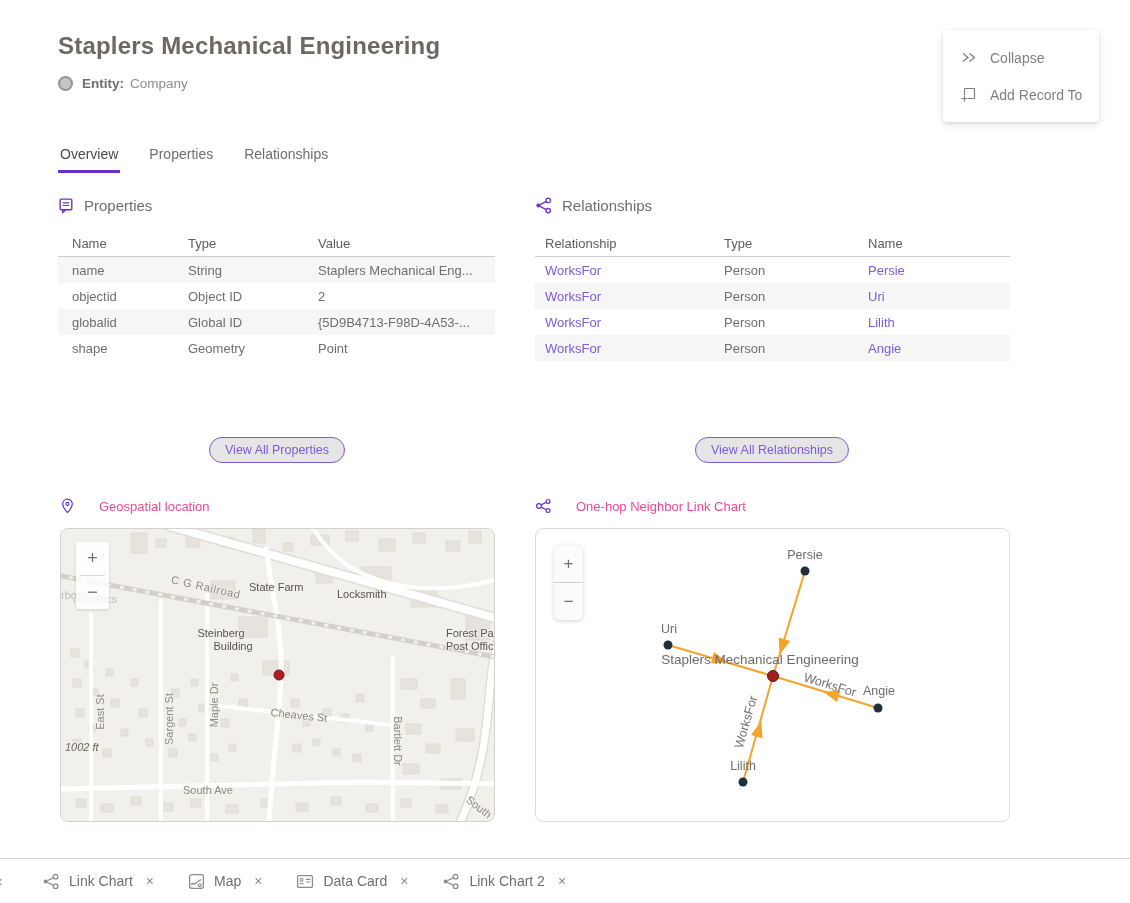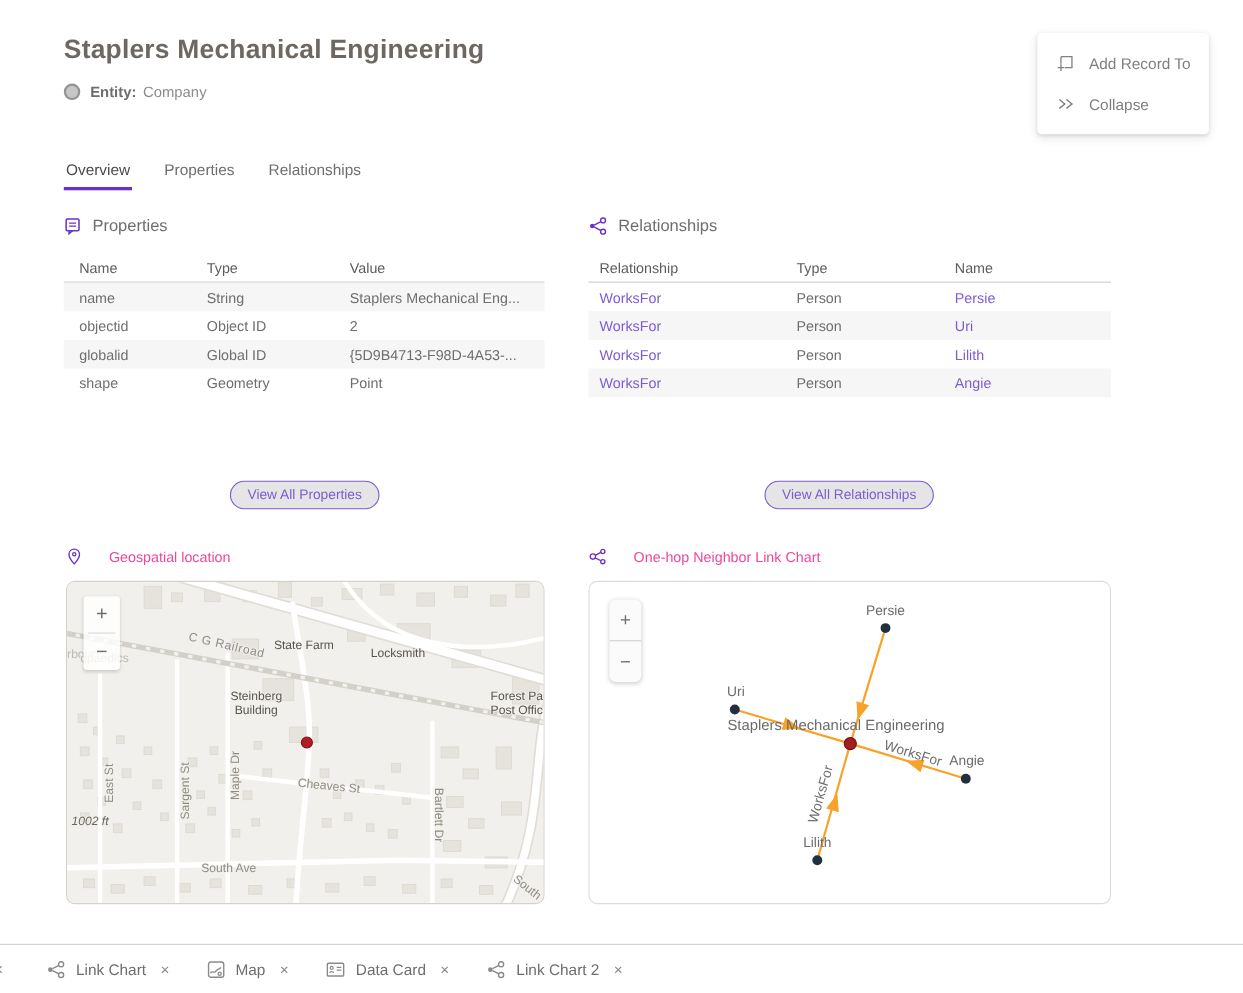--- a/index.html
+++ b/index.html
@@ -93,31 +93,31 @@
 <div class="page-title">Staplers Mechanical Engineering</div>
 <div class="entity-row">
   <span class="entity-dot"></span>
   <span class="entity-label">Entity:</span>
   <span class="entity-type">Company</span>
 </div>
 
 <div class="float-menu">
   <div class="menu-item">
     <svg width="17" height="17" viewBox="0 0 17 17">
+      <path d="M3 4.5 L8 8.5 L3 12.5 M9.5 4.5 L14.5 8.5 L9.5 12.5" fill="none" stroke="#808080" stroke-width="1.3"></path>
+    </svg>
+    <span>Collapse</span>
+  </div>
+  <div class="menu-item">
+    <svg width="17" height="17" viewBox="0 0 17 17">
       <path d="M4.5 2.5 H14.5 V12.5 H8" fill="none" stroke="#808080" stroke-width="1.2"></path>
       <path d="M4.5 2.5 V9" fill="none" stroke="#808080" stroke-width="1.2"></path>
       <path d="M1.5 12.5 H7.5 M4.5 9.5 V15.5" fill="none" stroke="#808080" stroke-width="1.2"></path>
     </svg>
     <span>Add Record To</span>
-  </div>
-  <div class="menu-item">
-    <svg width="17" height="17" viewBox="0 0 17 17">
-      <path d="M3 4.5 L8 8.5 L3 12.5 M9.5 4.5 L14.5 8.5 L9.5 12.5" fill="none" stroke="#808080" stroke-width="1.3"></path>
-    </svg>
-    <span>Collapse</span>
   </div>
 </div>
 
 <div class="tabs">
   <div class="tab active">Overview</div>
   <div class="tab">Properties</div>
   <div class="tab">Relationships</div>
 </div>
 
 <div class="section-props">
@@ -315,21 +315,21 @@
 
     <path d="M-5,46 L445,130" stroke="#d3d0c9" stroke-width="5" fill="none"></path>
     <path d="M-5,46 L445,130" stroke="#f2f0ec" stroke-width="3" stroke-dasharray="4,9" fill="none"></path>
   </svg>
 
   <span class="maplbl faded" style="left:0px; top:60px;">rbour</span>
   <span class="maplbl faded" style="left:12px; top:64px;">opaedics</span>
   <span class="maplbl street ctr" style="left:145px; top:58px; transform:translate(-50%,-50%) rotate(13deg); letter-spacing:.6px;">C G Railroad</span>
   <span class="maplbl" style="left:188px; top:52px;">State Farm</span>
   <span class="maplbl" style="left:276px; top:59px;text-align:center;">Locksmith</span>
-  <span class="maplbl ctr" style="left:172px; top:104px;">Steinberg</span>
+  <span class="maplbl ctr" style="left:160px; top:104px;">Steinberg</span>
   <span class="maplbl ctr" style="left:172px; top:117px;">Building</span>
   <span class="maplbl" style="left:385px; top:98px;">Forest Par</span>
   <span class="maplbl" style="left:385px; top:111px;">Post Offic</span>
   <span class="maplbl street ctr" style="left:39px; top:183px; transform:translate(-50%,-50%) rotate(-90deg);">East St</span>
   <span class="maplbl street ctr" style="left:108px; top:190px; transform:translate(-50%,-50%) rotate(-90deg);">Sargent St</span>
   <span class="maplbl street ctr" style="left:153px; top:176px; transform:translate(-50%,-50%) rotate(-90deg);">Maple Dr</span>
   <span class="maplbl street ctr" style="left:238px; top:186px; transform:translate(-50%,-50%) rotate(6deg);">Cheaves St</span>
   <span class="maplbl street ctr" style="left:337px; top:212px; transform:translate(-50%,-50%) rotate(90deg);">Bartlett Dr</span>
   <span class="maplbl street" style="left:122px; top:255px;">South Ave</span>
   <span class="maplbl street ctr" style="left:418px; top:278px; transform:translate(-50%,-50%) rotate(38deg);">South</span>

